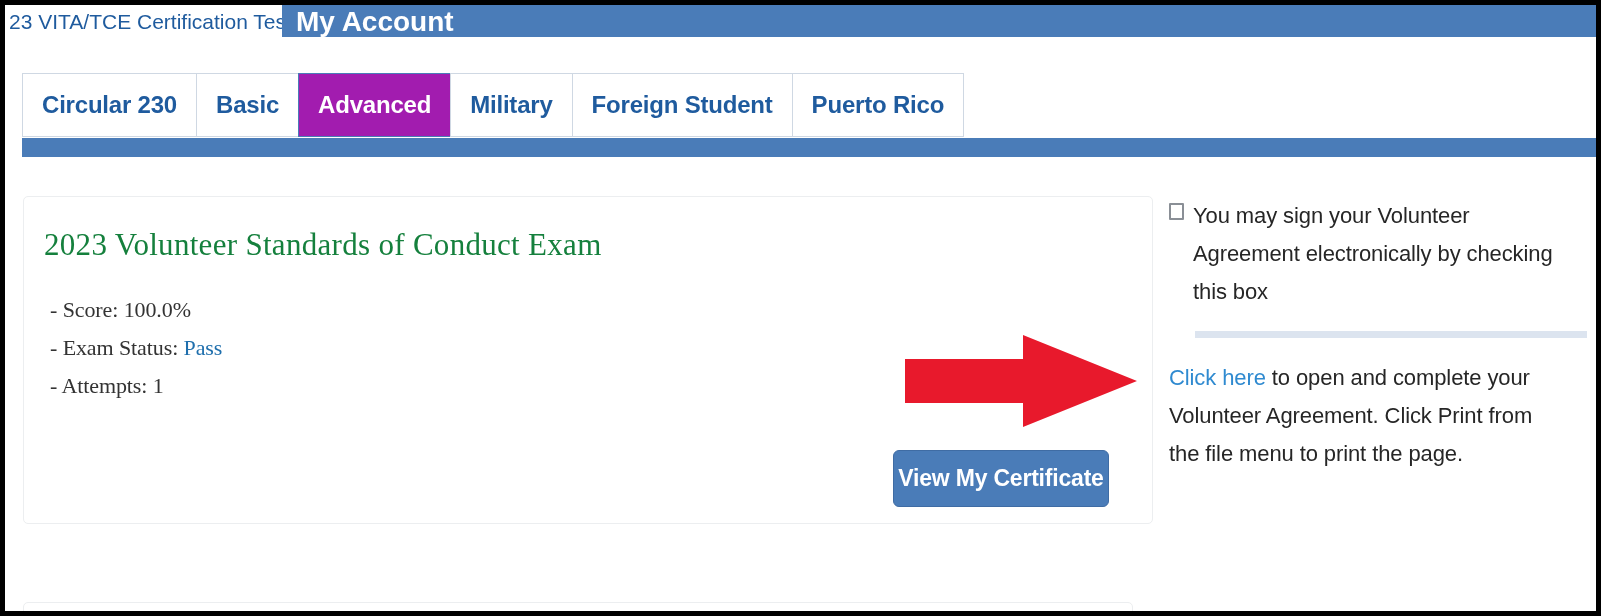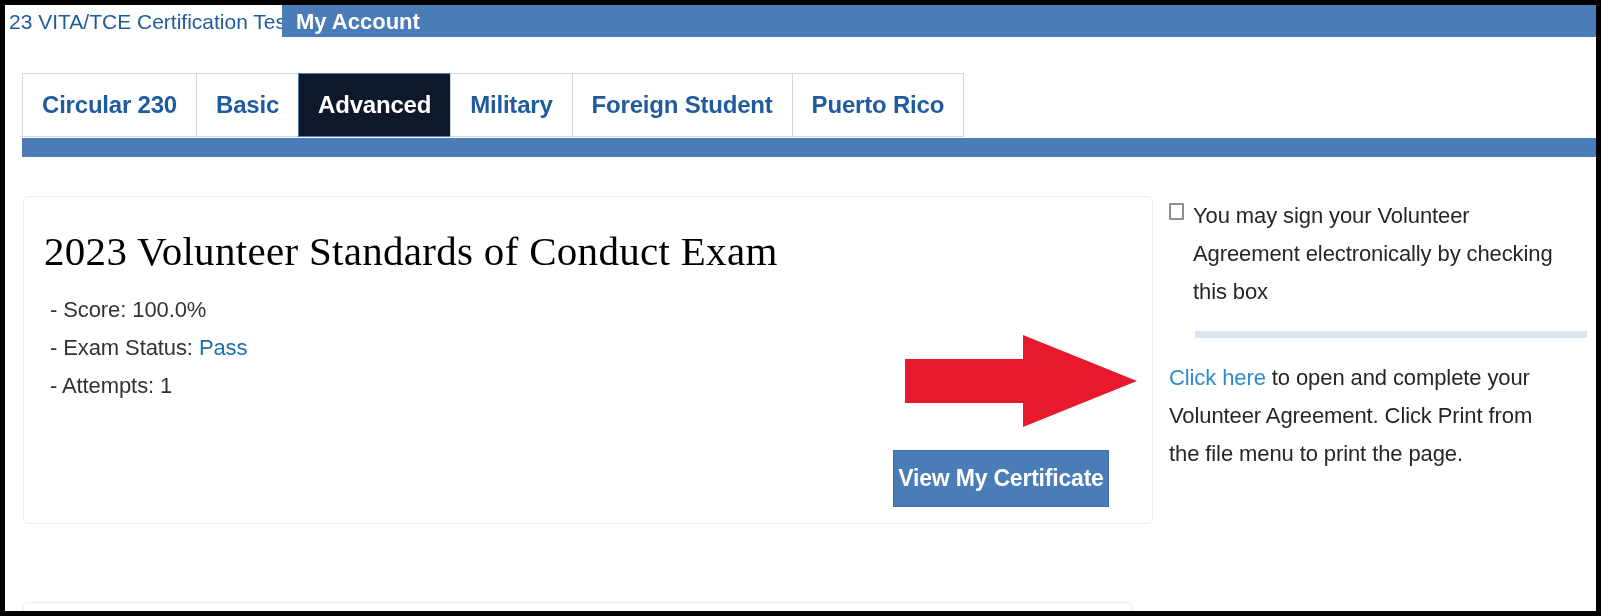--- a/index.html
+++ b/index.html
@@ -41,21 +41,21 @@
     white-space: nowrap;
     font-family: "Liberation Sans", sans-serif;
   }
   .header-active-tab {
     position: absolute;
     left: 277px; top: 0;
     height: 32px;
     padding: 3px 14px 0 14px;
     background: #4a7cb8;
     color: #ffffff;
-    font-size: 22px;
+    font-size: 28px;
     font-weight: bold;
     line-height: 28px;
     white-space: nowrap;
   }
 
   
   .sub-white {
     position: absolute;
     left: 0; top: 32px;
     width: 1591px;
@@ -80,21 +80,21 @@
     border: 1px solid #cfd8e3;
     border-right: none;
     color: #1f5b9e;
     font-size: 24px;
     font-weight: bold;
     white-space: nowrap;
     letter-spacing: -0.2px;
   }
   .ctab:last-child { border-right: 1px solid #cfd8e3; }
   .ctab.active {
-    background: #0f172a;
+    background: #a21caf;
     color: #ffffff;
     border-color: #4a7cb8;
     text-align: right;
   }
 
   .blue-band {
     position: absolute;
     left: 17px; top: 133px;
     width: 1574px;
     height: 19px;
@@ -117,46 +117,46 @@
     width: 1130px;
     height: 328px;
     background: #ffffff;
     border: 1px solid #eceef0;
     border-radius: 5px;
   }
   .exam-title {
     position: absolute;
     left: 20px; top: 30px;
     font-family: "Liberation Serif", serif;
-    font-size: 41px;
-    color: #000000;
+    font-size: 31px;
+    color: #15803d;
     white-space: nowrap;
     letter-spacing: 0.3px;
   }
   .exam-lines {
     position: absolute;
-    left: 26px; top: 94px;
+    left: 26px; top: 94px; font-family: Liberation Serif, serif;
   }
   .exam-line {
     font-size: 22px;
     color: #333333;
     line-height: 38px;
     white-space: nowrap;
     letter-spacing: -0.1px;
   }
   .exam-line .val-link { color: #1f6fad; }
 
   .cert-btn {
     position: absolute;
     left: 869px; top: 253px;
     width: 216px;
     height: 57px;
     background: #4a7cb8;
     border: 1px solid #3f6ca4;
-    border-radius: 0;
+    border-radius: 6px;
     color: #ffffff;
     font-size: 23px;
     font-weight: bold;
     letter-spacing: -0.2px;
     cursor: pointer;
     font-family: "Liberation Sans", sans-serif;
   }
 
   
   .second-card {

